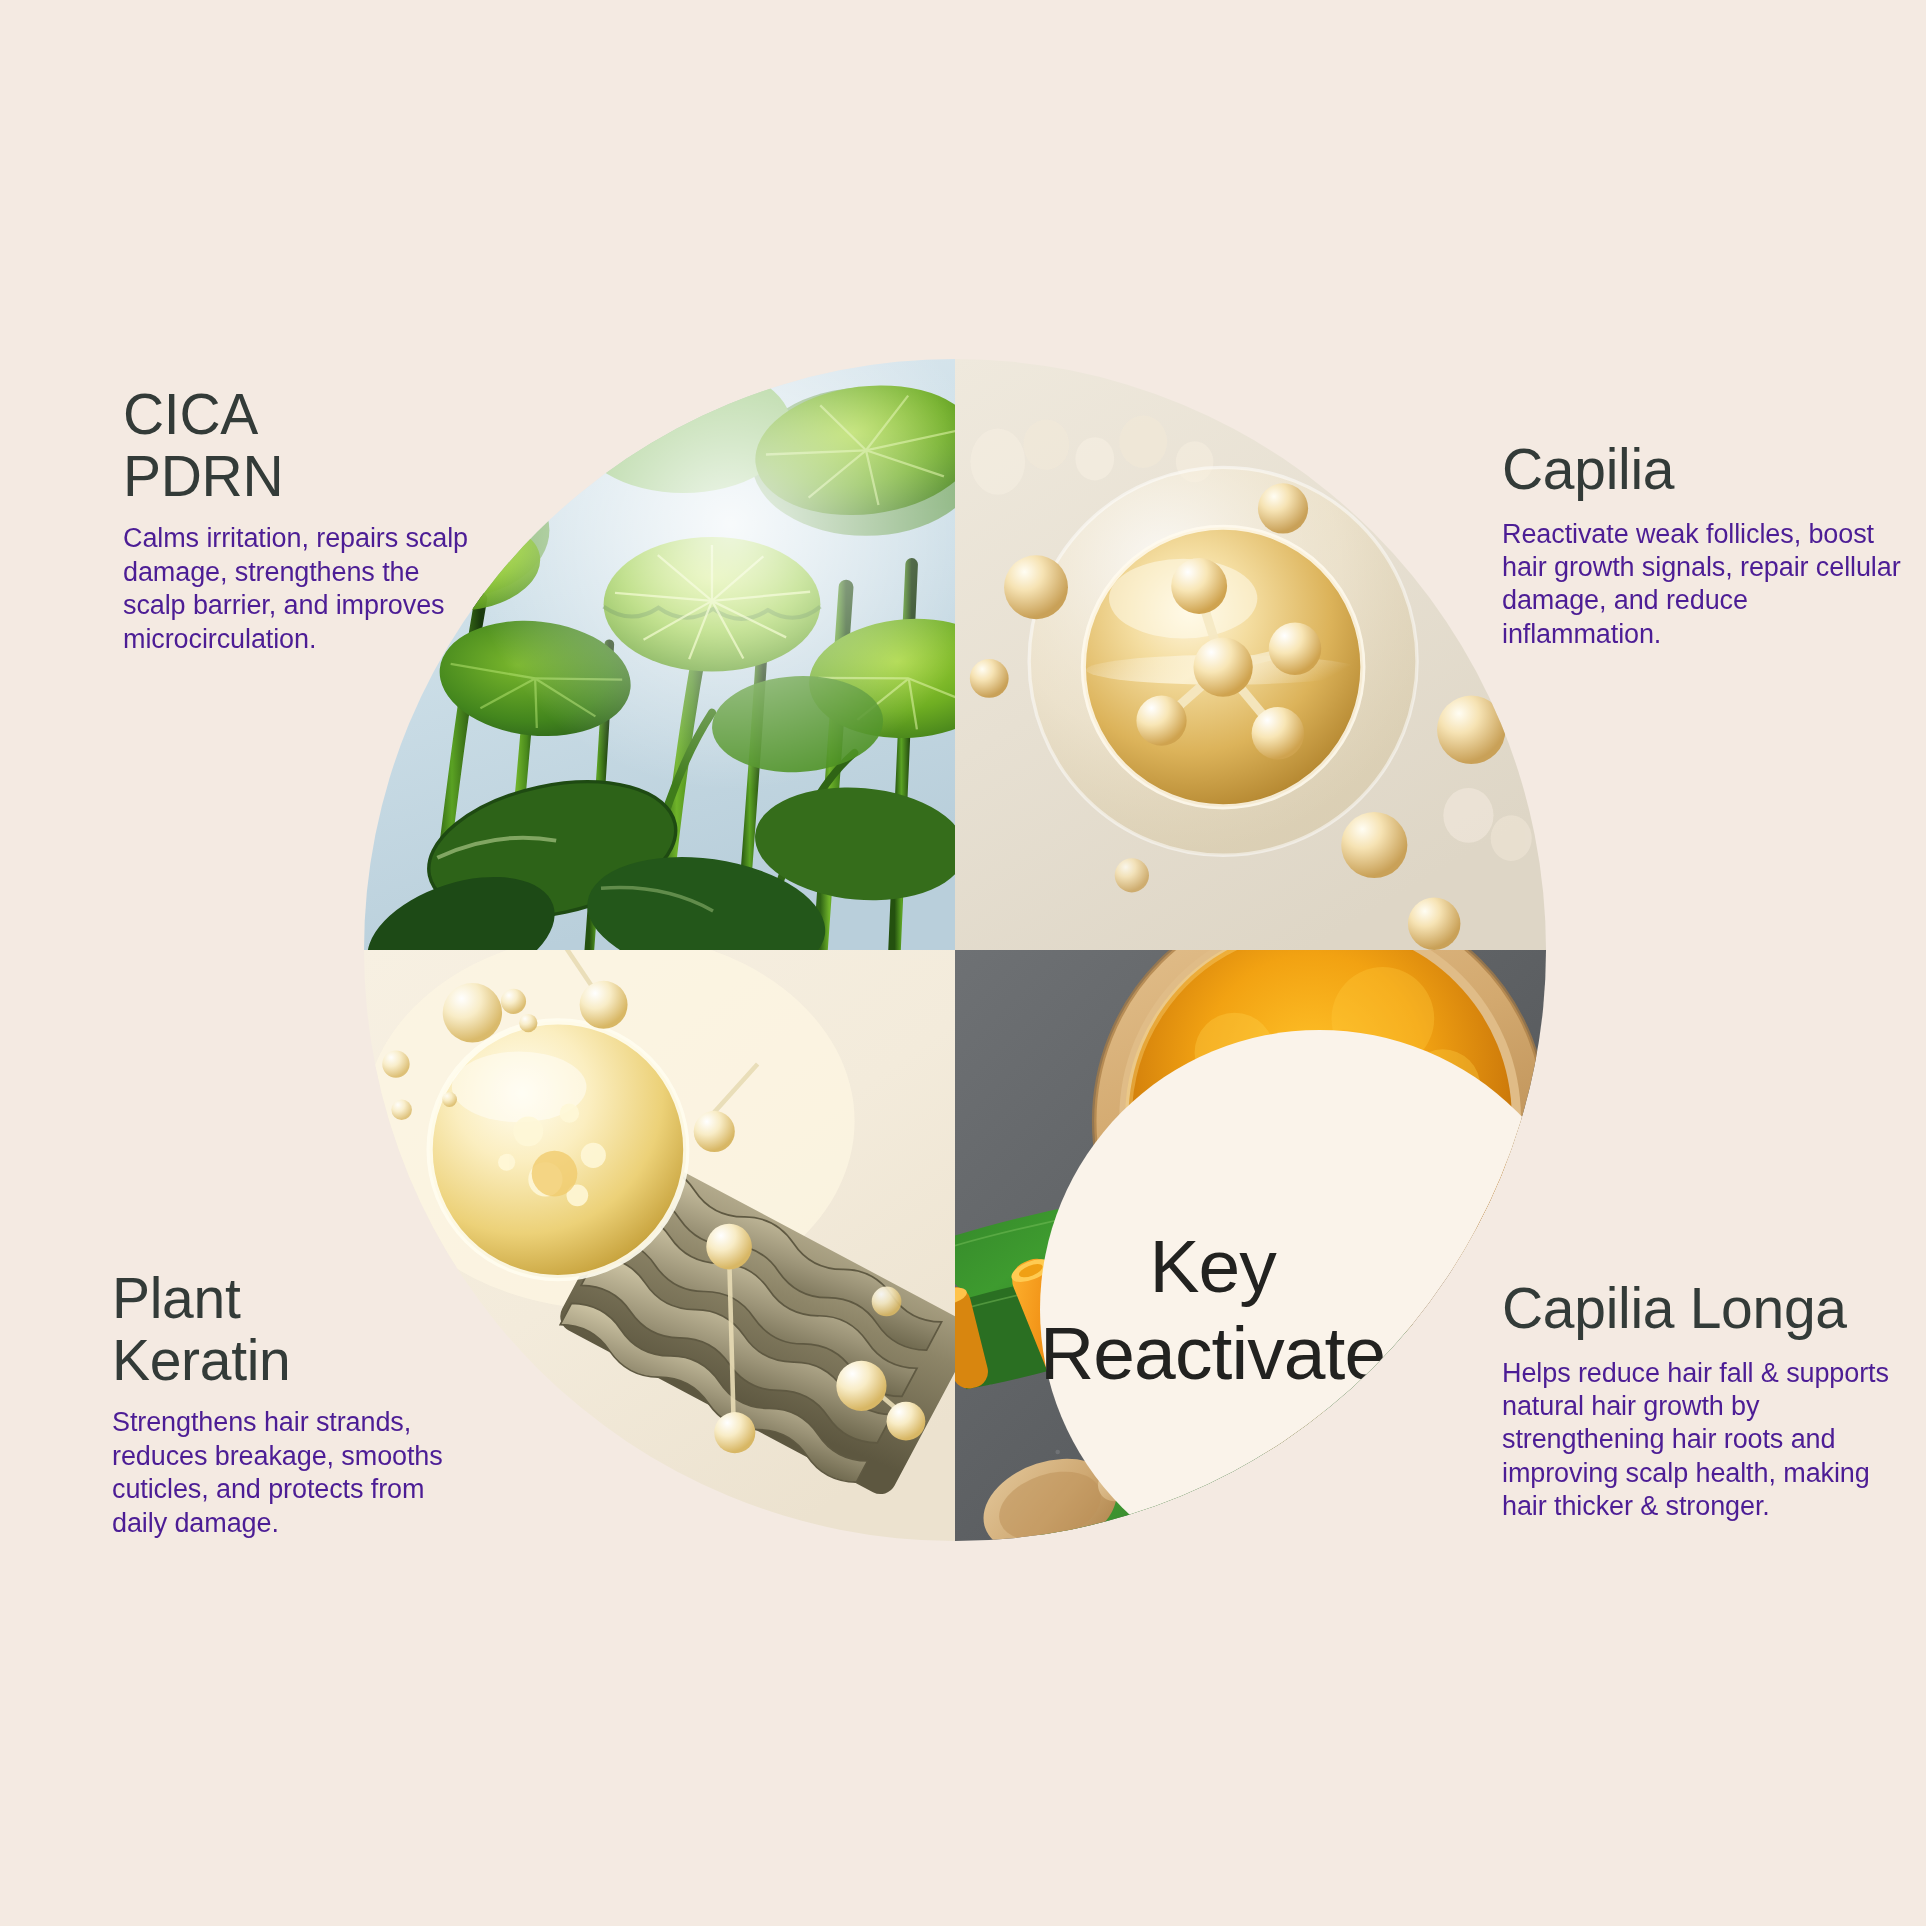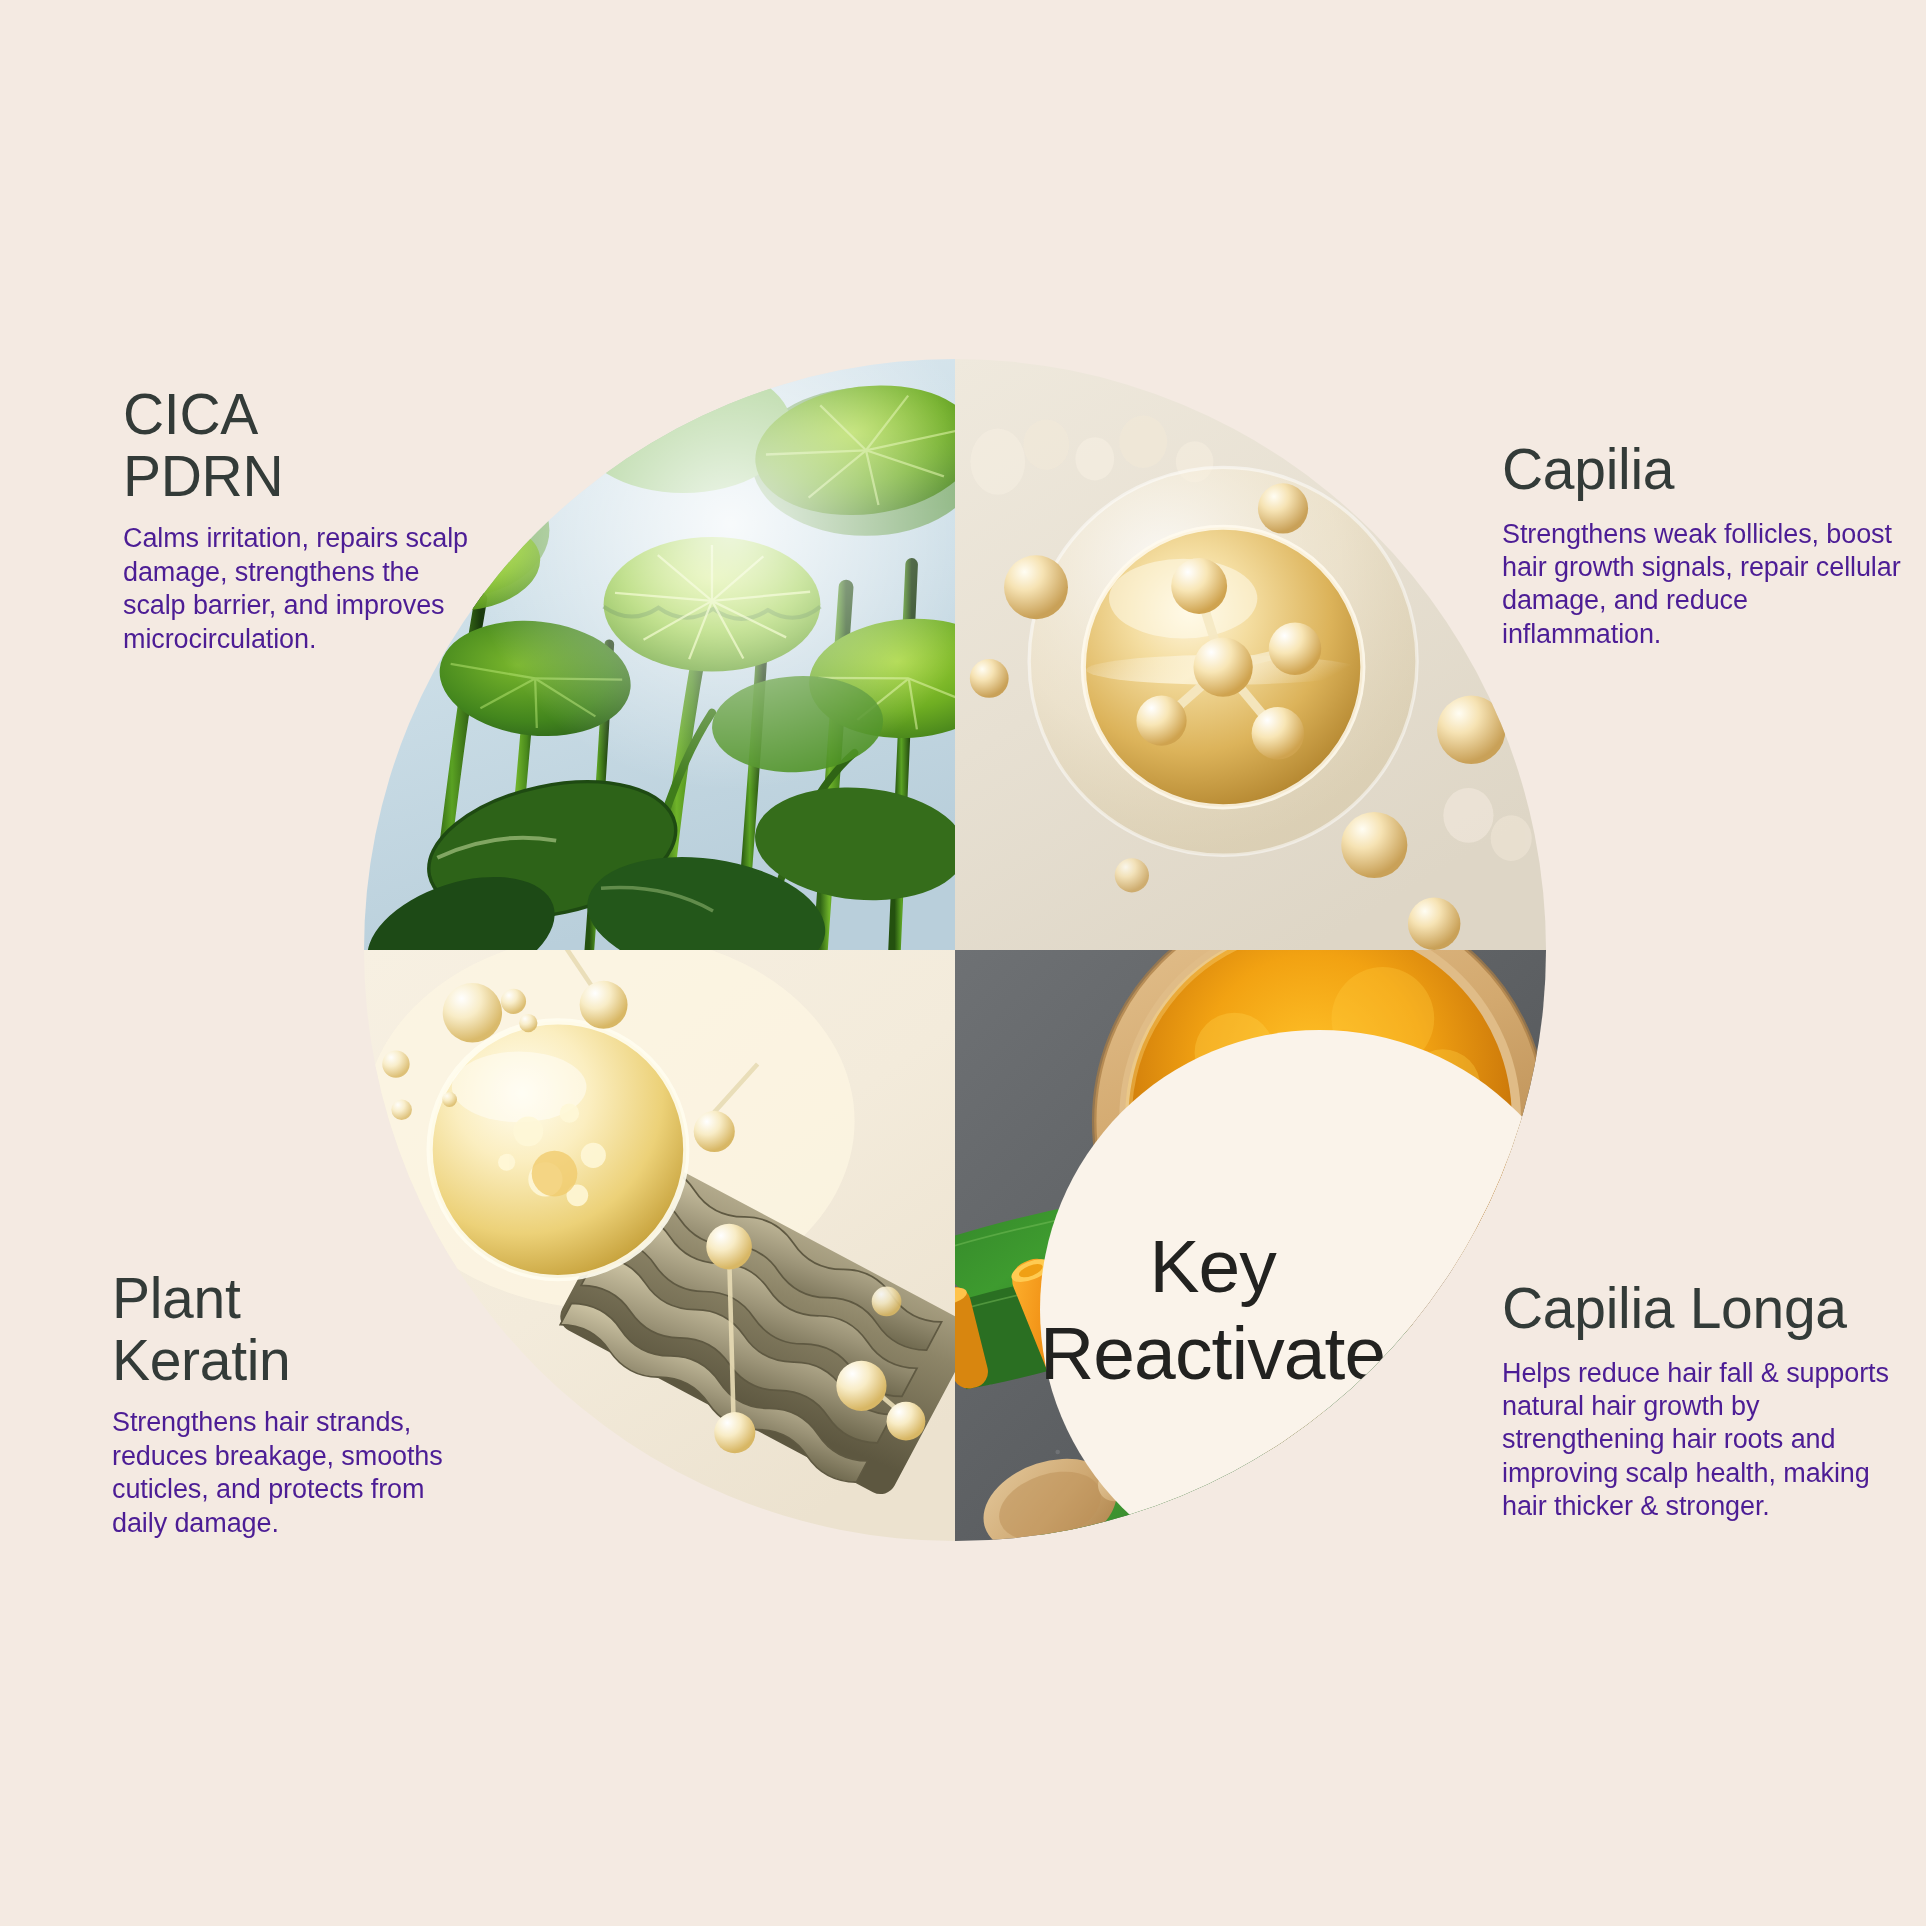--- a/index.html
+++ b/index.html
@@ -527,21 +527,21 @@
   </div>
 
   <div class="block" id="blk-cica">
     <h2>CICA
 PDRN</h2>
     <p>Calms irritation, repairs scalp damage, strengthens the scalp barrier, and improves microcirculation.</p>
   </div>
 
   <div class="block" id="blk-exosomes">
     <h2>Capilia</h2>
-    <p>Strengthens weak follicles, boost hair growth signals, repair cellular damage, and reduce inflammation.</p>
+    <p>Reactivate weak follicles, boost hair growth signals, repair cellular damage, and reduce inflammation.</p>
   </div>
 
   <div class="block" id="blk-capilia">
     <h2>Capilia Longa</h2>
     <p>Helps reduce hair fall &amp; supports natural hair growth by strengthening hair roots and improving scalp health, making hair thicker &amp; stronger.</p>
   </div>
 
   <div class="block" id="blk-keratin">
     <h2>Plant
 Keratin</h2>

